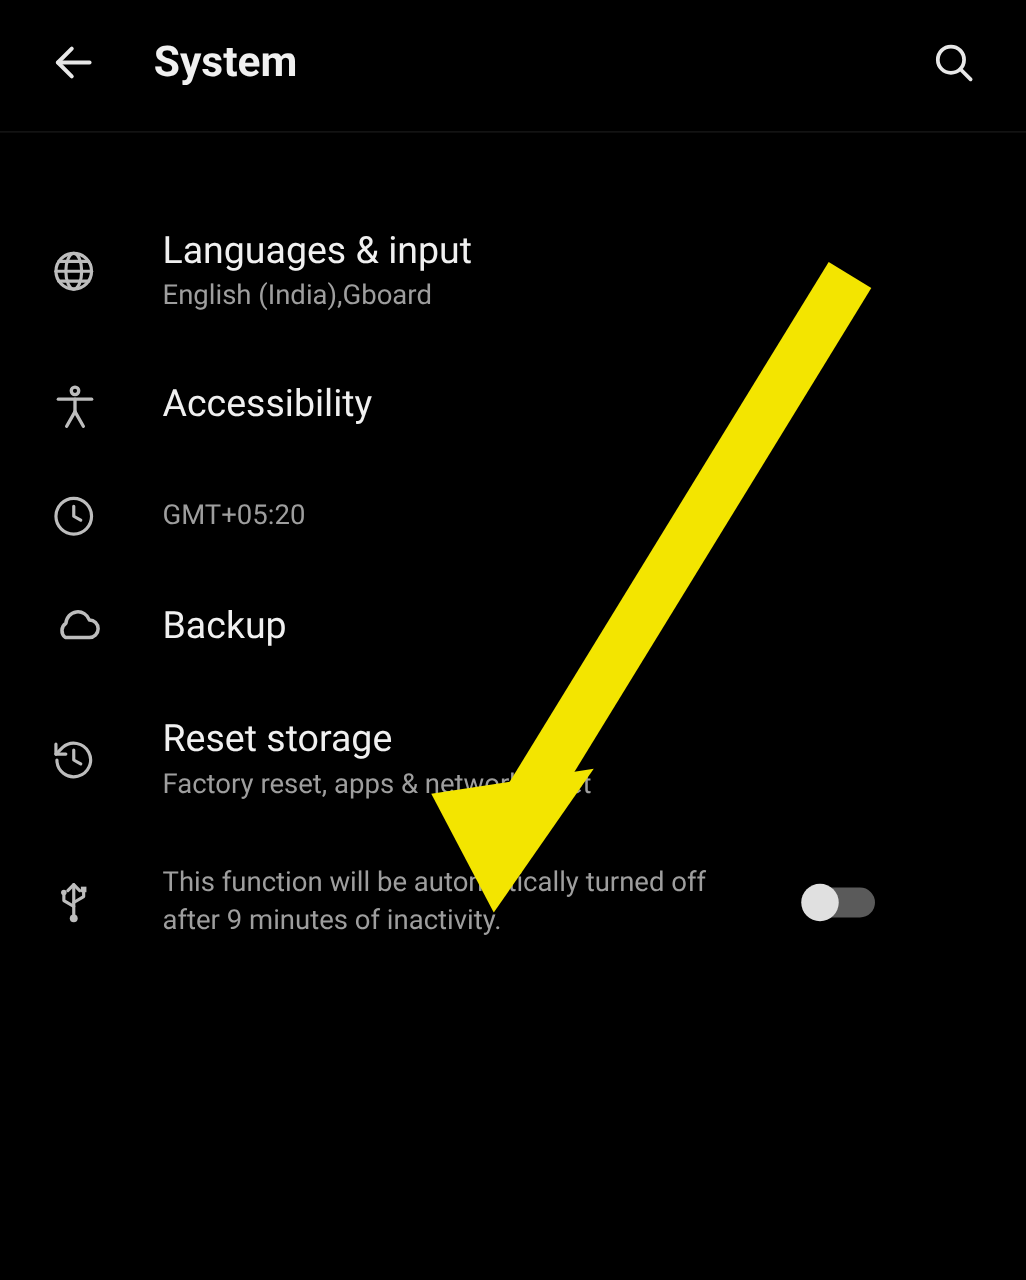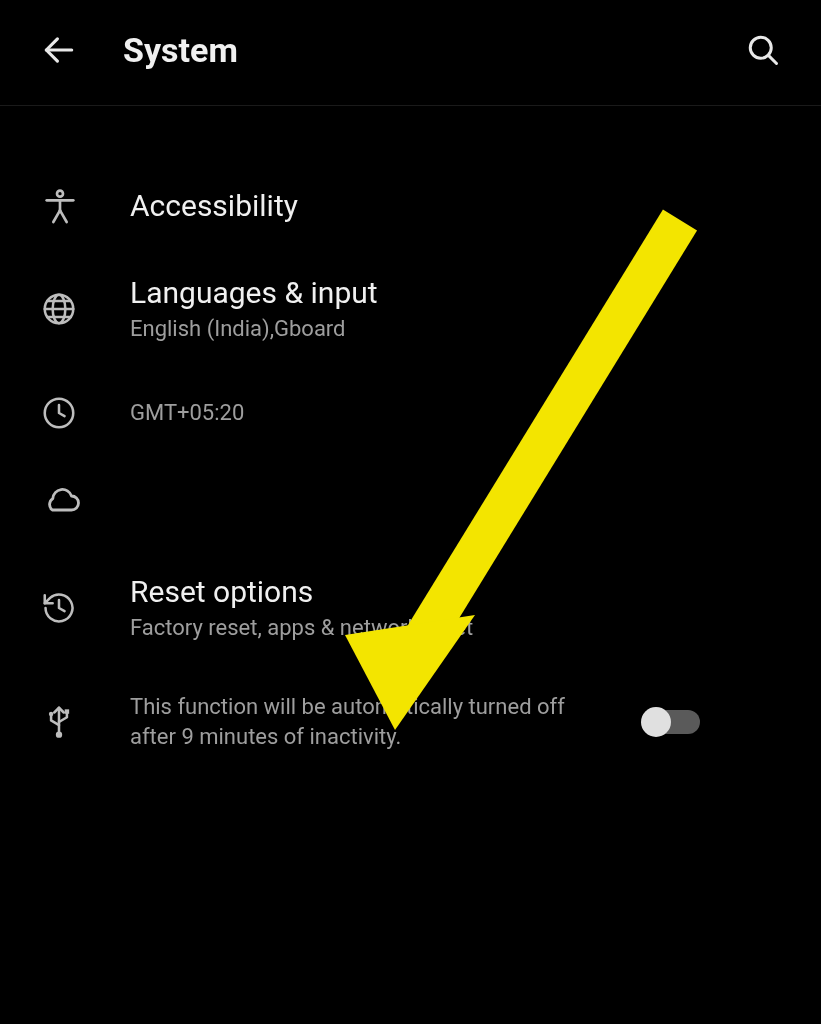--- a/index.html
+++ b/index.html
@@ -108,83 +108,84 @@
   <div class="search-btn">
     <svg width="36" height="36" viewBox="0 0 24 24" fill="none" stroke="currentColor" stroke-width="2" stroke-linecap="round" stroke-linejoin="round">
       <circle cx="10.5" cy="10.5" r="7"></circle>
       <line x1="21" y1="21" x2="15.6" y2="15.6"></line>
     </svg>
   </div>
 </div>
 
 <div class="list">
 
+  <div class="item two-line">
+    <div class="icon-col">
+      <svg width="38" height="38" viewBox="0 0 24 24" fill="none" stroke="currentColor" stroke-width="1.6" stroke-linecap="round" stroke-linejoin="round">
+        <circle cx="12" cy="12" r="9"></circle>
+        <ellipse cx="12" cy="12" rx="4" ry="9"></ellipse>
+        <line x1="3" y1="12" x2="21" y2="12"></line>
+        <line x1="4.5" y1="7" x2="19.5" y2="7"></line>
+        <line x1="4.5" y1="17" x2="19.5" y2="17"></line>
+      </svg>
+    </div>
+    <div class="text-col">
+      <div class="item-title">Languages &amp; input</div>
+      <div class="item-sub">English (India),Gboard</div>
+    </div>
+  </div>
+
   <div class="item">
     <div class="icon-col">
       <svg width="40" height="40" viewBox="0 0 24 24" fill="none" stroke="currentColor" stroke-width="1.6" stroke-linecap="round" stroke-linejoin="round">
         <circle cx="12" cy="4" r="1.8"></circle>
         <line x1="4" y1="8" x2="20" y2="8"></line>
         <line x1="12" y1="8" x2="12" y2="14"></line>
         <line x1="12" y1="14" x2="8" y2="21"></line>
         <line x1="12" y1="14" x2="16" y2="21"></line>
       </svg>
     </div>
     <div class="text-col">
       <div class="item-title">Accessibility</div>
     </div>
   </div>
 
   <div class="item two-line">
     <div class="icon-col">
       <svg width="38" height="38" viewBox="0 0 24 24" fill="none" stroke="currentColor" stroke-width="1.6" stroke-linecap="round" stroke-linejoin="round">
         <circle cx="12" cy="12" r="9"></circle>
-        <ellipse cx="12" cy="12" rx="4" ry="9"></ellipse>
-        <line x1="3" y1="12" x2="21" y2="12"></line>
-        <line x1="4.5" y1="7" x2="19.5" y2="7"></line>
-        <line x1="4.5" y1="17" x2="19.5" y2="17"></line>
-      </svg>
-    </div>
-    <div class="text-col">
-      <div class="item-title">Languages &amp; input</div>
-      <div class="item-sub">English (India),Gboard</div>
-    </div>
-  </div>
-
-  <div class="item two-line">
-    <div class="icon-col">
-      <svg width="38" height="38" viewBox="0 0 24 24" fill="none" stroke="currentColor" stroke-width="1.6" stroke-linecap="round" stroke-linejoin="round">
-        <circle cx="12" cy="12" r="9"></circle>
         <polyline points="12 7 12 12 15.5 14"></polyline>
       </svg>
     </div>
     <div class="text-col">
       <div class="item-sub">GMT+05:20</div>
     </div>
   </div>
 
   <div class="item two-line">
     <div class="icon-col">
       <svg width="42" height="42" viewBox="0 0 24 24" fill="none" stroke="currentColor" stroke-width="1.6" stroke-linecap="round" stroke-linejoin="round">
         <path d="M18 16a4 4 0 0 0 0-8 5.5 5.5 0 0 0-10.7 1.5A4 4 0 0 0 7 16z"></path>
       </svg>
     </div>
     <div class="text-col">
+      <div class="item-title">Backup</div>
     </div>
   </div>
 
   <div class="item two-line">
     <div class="icon-col">
       <svg width="38" height="38" viewBox="0 0 24 24" fill="none" stroke="currentColor" stroke-width="1.6" stroke-linecap="round" stroke-linejoin="round">
         <path d="M3.5 12a8.5 8.5 0 1 0 2.9-6.4L3 9"></path>
         <polyline points="3 4 3 9 8 9"></polyline>
         <polyline points="12 7 12 12 15.5 14"></polyline>
       </svg>
     </div>
     <div class="text-col">
-      <div class="item-title">Reset options</div>
+      <div class="item-title">Reset storage</div>
       <div class="item-sub">Factory reset, apps &amp; network reset</div>
     </div>
   </div>
 
   <div class="item two-line">
     <div class="icon-col">
       <svg width="38" height="38" viewBox="0 0 24 24" fill="none" stroke="currentColor" stroke-width="1.6" stroke-linecap="round" stroke-linejoin="round">
         <line x1="12" y1="3" x2="12" y2="18"></line>
         <polyline points="9 6 12 3 15 6"></polyline>
         <circle cx="12" cy="20" r="2" fill="currentColor" stroke="none"></circle>

